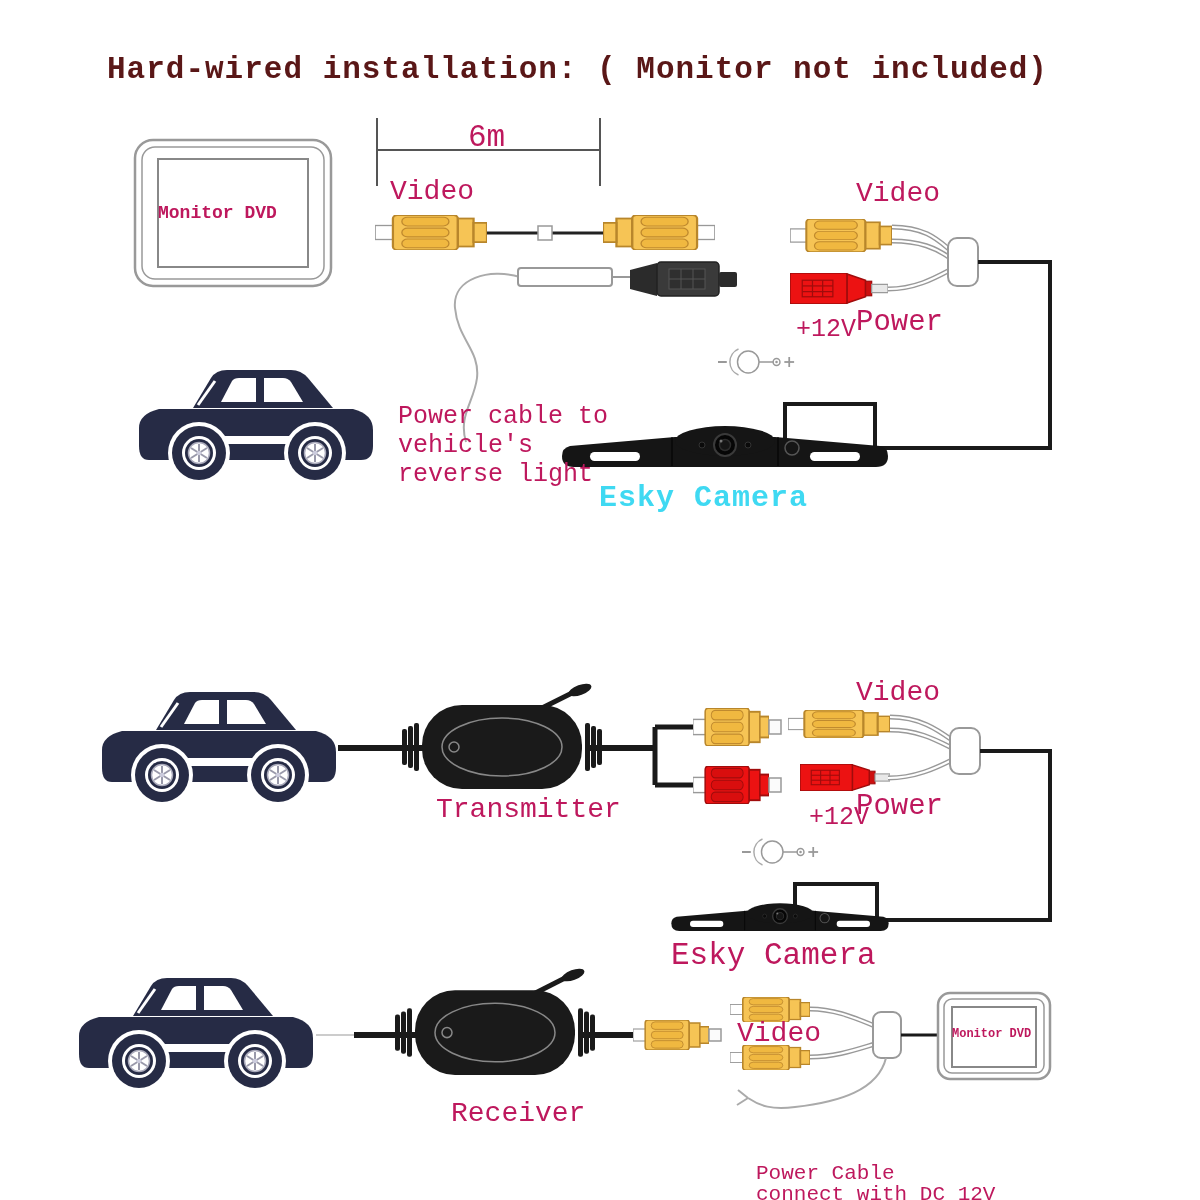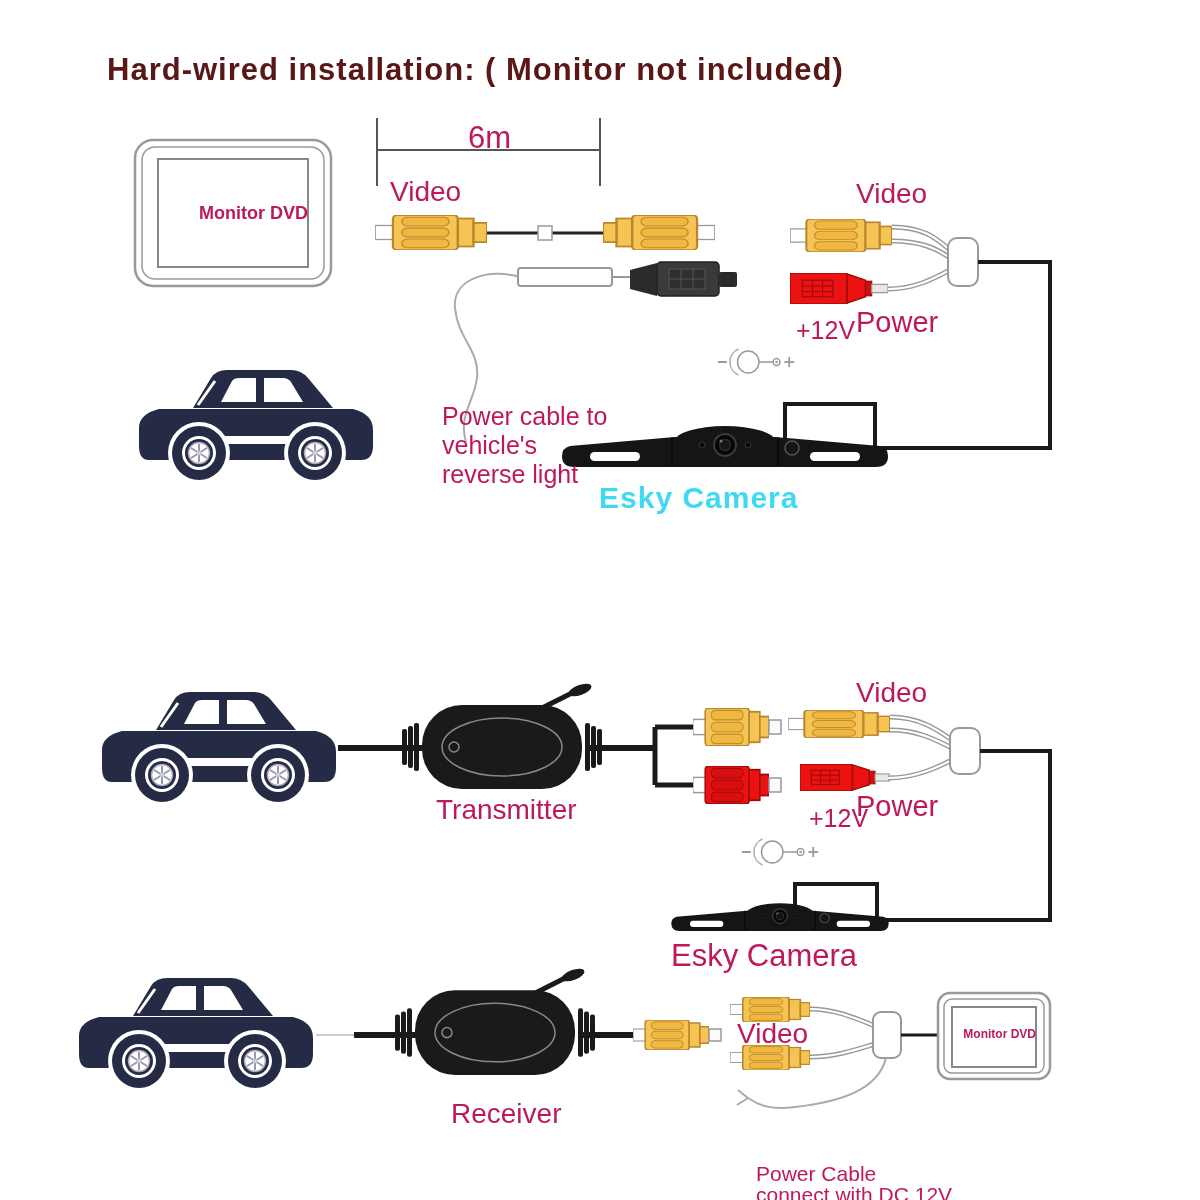--- a/index.html
+++ b/index.html
@@ -1,29 +1,29 @@
 <!DOCTYPE html>
 <html><head>
 <meta charset="utf-8">
 <style>
   html,body{margin:0;padding:0;background:#fff;}
   .canvas{position:relative;width:1092px;height:1200px;background:#ffffff;
-          font-family:Liberation Sans, sans-serif;overflow:hidden;}
+          font-family:Liberation Mono, monospace;overflow:hidden;}
   .canvas svg{position:absolute;left:0;top:0;}
   .lbl{position:absolute;color:#be185d;white-space:pre-line;line-height:1.15;}
   .title{color:#5a1717;font-weight:bold;font-size:31px;letter-spacing:1px;}
   .t2{letter-spacing:2px;line-height:43px;}
   .big{font-size:28px;text-align:center;}
   .pow{font-size:29px;}
   .volt{font-size:25px;margin-left:32px;}
   .note{font-size:25px;line-height:29px;}
   .note2{font-size:21px;line-height:21px;}
   .esky1{color:#3fd9f2;font-weight:bold;font-size:30px;letter-spacing:1px;}
   .esky2{font-size:31px;}
-  .mon{font-weight:bold;text-align:right;}
+  .mon{font-weight:bold;text-align:left;}
 </style>
 </head>
 <body>
 
 <div class="canvas">
 
 <svg width="1200" height="1200" viewBox="0 0 1200 1200">
   <defs>
     <symbol id="car" viewBox="0 0 242 136" preserveAspectRatio="none">
       <path d="M58,60 L76,30 Q81,22 92,22 L156,22 Q166,22 173,30 L198,60 Z" fill="#262b45"></path>
@@ -255,21 +255,21 @@
   </g>
 </svg>
 
 <div class="lbl title" style="left:107px;top:52px;">Hard-wired installation:  ( Monitor not included)</div>
 <div class="lbl mon" style="left:158px;top:203px;width:150px;font-size:18px;">Monitor DVD</div>
 <div class="lbl" style="left:468px;top:120px;font-size:31px;">6m</div>
 <div class="lbl big" style="left:390px;top:176px;">Video</div>
 <div class="lbl big" style="left:856px;top:178px;">Video</div>
 <div class="lbl pow" style="left:856px;top:306px;">Power</div>
 <div class="lbl volt" style="left:764px;top:316px;">+12V</div>
-<div class="lbl note" style="left:398px;top:402px;margin-left:44px;">Power cable to
+<div class="lbl note" style="left:398px;top:402px;">Power cable to
 vehicle's
 reverse light</div>
 <div class="lbl esky1" style="left:599px;top:481px;">Esky Camera</div>
 
 <div class="lbl big" style="left:856px;top:677px;">Video</div>
 <div class="lbl pow" style="left:856px;top:790px;">Power</div>
 <div class="lbl volt" style="left:777px;top:804px;">+12V</div>
 <div class="lbl big" style="left:436px;top:794px;">Transmitter</div>
 <div class="lbl esky2" style="left:671px;top:938px;">Esky Camera</div>
 <div class="lbl big" style="left:451px;top:1098px;">Receiver</div>

